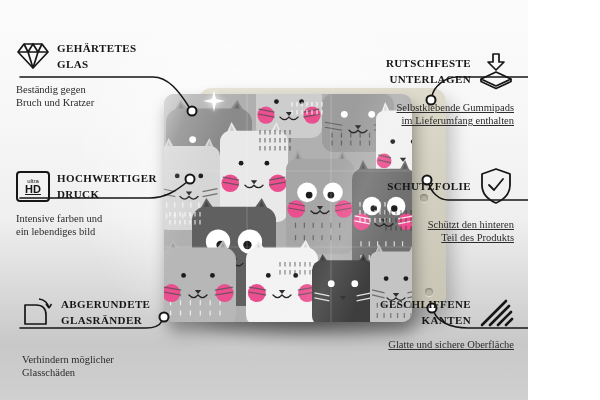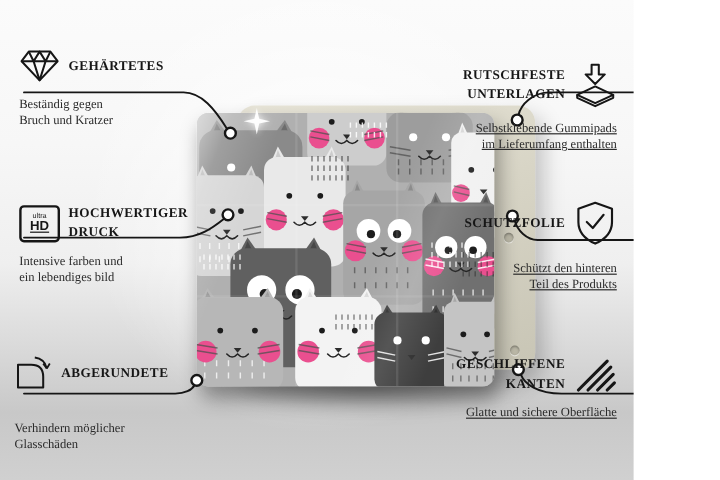--- a/index.html
+++ b/index.html
@@ -52,21 +52,21 @@
   .right .co-desc{text-align:right;text-decoration:underline;}
   .co-desc div{white-space:nowrap;}
   .icon{flex:0 0 auto;display:flex;align-items:center;justify-content:center;}
   .uhd-box{width:30px;height:27px;border:2px solid #161616;border-radius:4px;
     display:flex;flex-direction:column;align-items:center;justify-content:center;
     font-family:"Liberation Sans","DejaVu Sans",sans-serif;}
   .uhd-top{font-size:6px;line-height:6px;letter-spacing:0;}
   .uhd-bottom{font-size:11px;line-height:11px;font-weight:bold;text-decoration:underline;}
   .l1{left:16px;top:40px;width:142px;}
   .l2{left:16px;top:170px;width:142px;}
-  .l3{left:12px;top:296px;width:142px;}
+  .l3{left:22px;top:296px;width:142px;}
   .r1{right:14px;top:52px;width:150px;}
   .r2{right:14px;top:167px;width:150px;}
   .r3{right:14px;top:296px;width:150px;}
   .l1 .co-desc{margin-top:11px;}
   .l2 .co-desc{margin-top:10px;}
   .l3 .co-desc{margin-top:25px;}
   .r1 .co-desc{margin-top:11px;}
   .r2 .co-desc{margin-top:13px;}
   .r3 .co-desc{margin-top:10px;}
 </style>
@@ -520,20 +520,21 @@
   <div class="callout l1">
     <div class="co-head">
       <span class="icon">
         <svg width="34" height="30" viewBox="0 0 34 30" fill="none" stroke="#161616" stroke-width="1.7" stroke-linejoin="round">
           <path d="M8,3 H26 L32,11 L17,27 L2,11 Z"></path>
           <path d="M2,11 H32 M8,3 L12,11 L17,27 M26,3 L22,11 L17,27 M12,11 L17,3 L22,11"></path>
         </svg>
       </span>
       <div class="co-title">
         <div>GEHÄRTETES</div>
+        <div>GLAS</div>
       </div>
     </div>
     <div class="co-desc">
       <div>Beständig gegen</div>
       <div>Bruch und Kratzer</div>
     </div>
   </div>
 
   <div class="callout l2">
     <div class="co-head">
@@ -558,20 +559,21 @@
     <div class="co-head">
       <span class="icon">
         <svg width="32" height="30" viewBox="0 0 32 30" fill="none" stroke="#161616" stroke-width="1.7">
           <path d="M3,27 V8 H14 Q24,8 24,18 V27 Z" stroke-linejoin="round"></path>
           <path d="M17,2 Q25,3 27,11"></path>
           <path d="M27,11 L24,7 M27,11 L29.5,7" stroke-width="1.5"></path>
         </svg>
       </span>
       <div class="co-title">
         <div>ABGERUNDETE</div>
+        <div>GLASRÄNDER</div>
       </div>
     </div>
     <div class="co-desc">
       <div>Verhindern möglicher</div>
       <div>Glasschäden</div>
     </div>
   </div>
 
   <div class="callout right r1">
     <div class="co-head rev">

